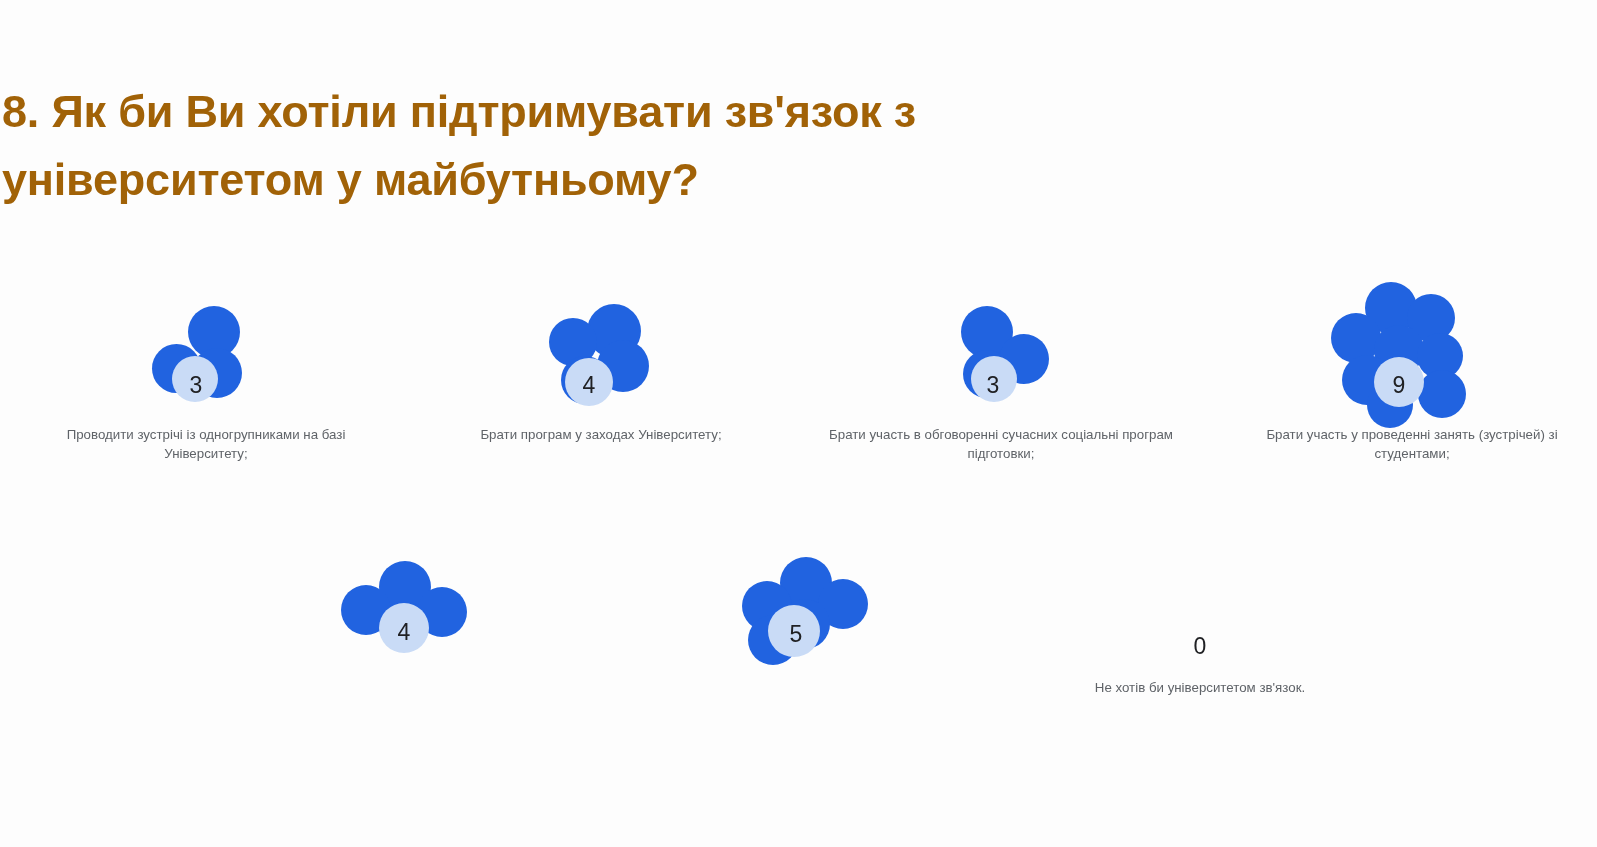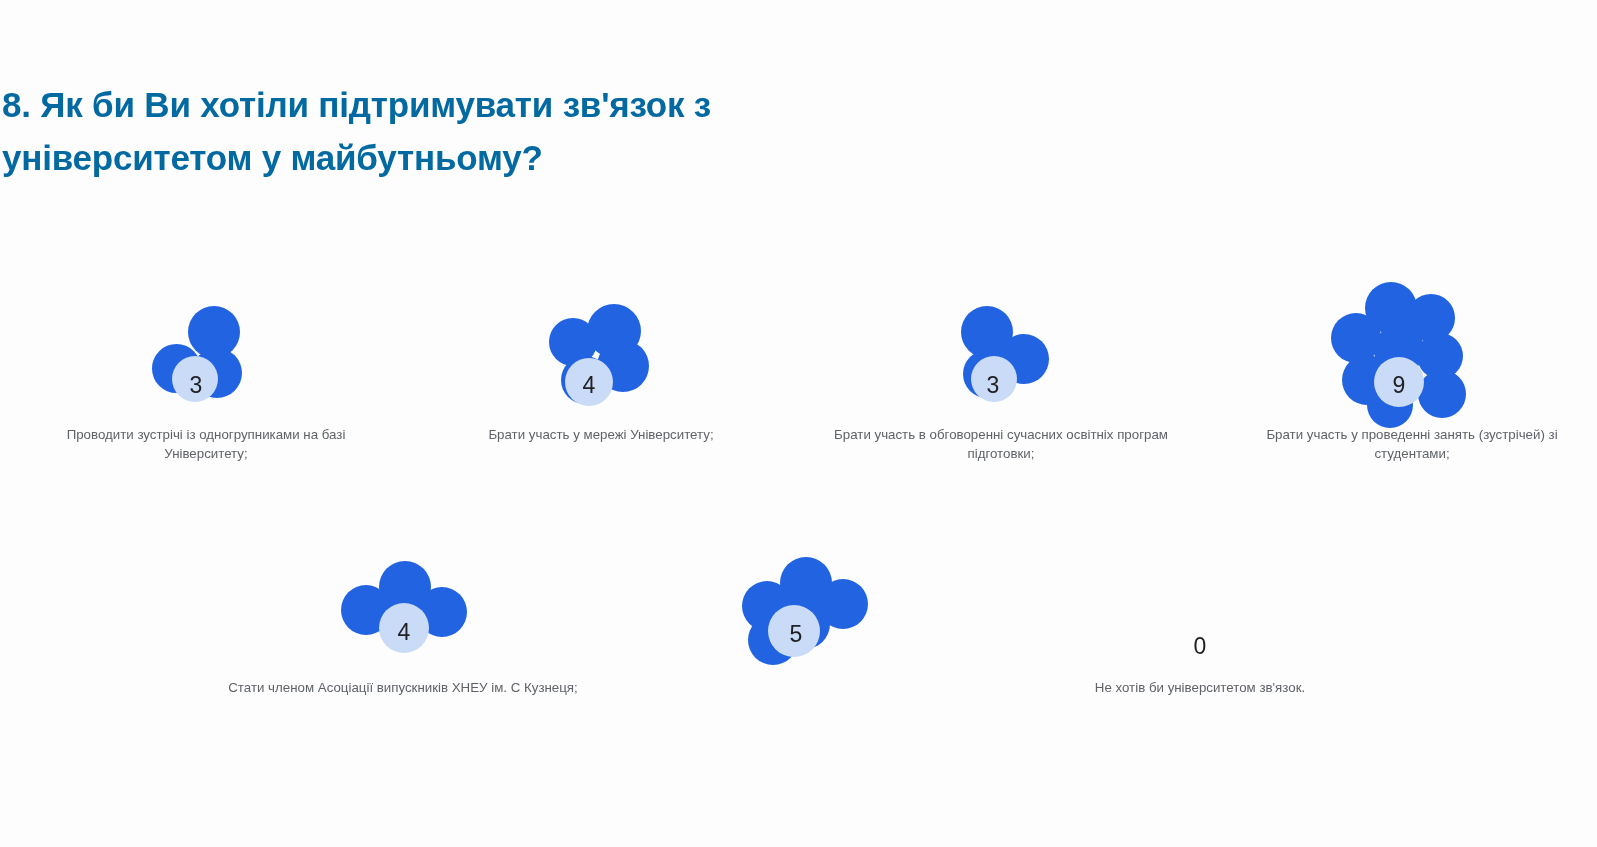--- a/index.html
+++ b/index.html
@@ -15,24 +15,24 @@
     font-family: "Liberation Sans", sans-serif;
     position: relative;
   }
 
   
   #question-title {
     position: absolute;
     left: 2px;
     top: 78px;
     width: 1300px;
-    font-size: 35px;
+    font-size: 45px;
     line-height: 1.52;
     font-weight: 700;
-    color: #0369a1;
+    color: #a16207;
     letter-spacing: -0.2px;
     white-space: pre-line;
   }
 
   
   #pictogram-chart {
     position: absolute;
     left: 0;
     top: 0;
     width: 1597px;
@@ -111,32 +111,32 @@
 
   <div class="chart-item" style="left:601px; top:300px;">
     <div class="cluster">
       <div class="dot" style="left:196px; top:4px;  width:54px; height:54px;"></div>
       <div class="dot" style="left:158px; top:18px; width:48px; height:48px;"></div>
       <div class="dot" style="left:206px; top:40px; width:52px; height:52px;"></div>
       <div class="dot" style="left:170px; top:56px; width:48px; height:48px;"></div>
       <div class="dot pale" style="left:174px; top:58px; width:48px; height:48px;"></div>
       <div class="cluster-value" style="left:168px; top:74px;">4</div>
     </div>
-    <div class="item-label">Брати участь у мережі Університету;</div>
+    <div class="item-label">Брати програм у заходах Університету;</div>
   </div>
 
   <div class="chart-item" style="left:1001px; top:300px;">
     <div class="cluster">
       <div class="dot" style="left:170px; top:6px;  width:52px; height:52px;"></div>
       <div class="dot" style="left:208px; top:34px; width:50px; height:50px;"></div>
       <div class="dot" style="left:172px; top:50px; width:48px; height:48px;"></div>
       <div class="dot pale" style="left:180px; top:56px; width:46px; height:46px;"></div>
       <div class="cluster-value" style="left:172px; top:74px;">3</div>
     </div>
-    <div class="item-label">Брати участь в обговоренні сучасних освітніх програм
+    <div class="item-label">Брати участь в обговоренні сучасних соціальні програм
 підготовки;</div>
   </div>
 
   <div class="chart-item" style="left:1412px; top:277px;">
     <div class="cluster" style="height:143px;">
       <div class="dot" style="left:163px; top:5px;   width:52px; height:52px;"></div>
       <div class="dot" style="left:205px; top:17px;  width:48px; height:48px;"></div>
       <div class="dot" style="left:129px; top:36px;  width:50px; height:50px;"></div>
       <div class="dot" style="left:172px; top:48px;  width:50px; height:50px;"></div>
       <div class="dot" style="left:215px; top:56px;  width:46px; height:46px;"></div>
@@ -152,21 +152,20 @@
 
   <div class="chart-item" style="left:403px; top:553px;">
     <div class="cluster">
       <div class="dot" style="left:186px; top:8px;  width:52px; height:52px;"></div>
       <div class="dot" style="left:148px; top:32px; width:50px; height:50px;"></div>
       <div class="dot" style="left:224px; top:34px; width:50px; height:50px;"></div>
       <div class="dot" style="left:186px; top:48px; width:50px; height:50px;"></div>
       <div class="dot pale" style="left:186px; top:50px; width:50px; height:50px;"></div>
       <div class="cluster-value" style="left:181px; top:68px;">4</div>
     </div>
-    <div class="item-label">Стати членом Асоціації випускників ХНЕУ ім. С Кузнеця;</div>
   </div>
 
   <div class="chart-item" style="left:806px; top:553px;">
     <div class="cluster">
       <div class="dot" style="left:184px; top:4px;  width:52px; height:52px;"></div>
       <div class="dot" style="left:146px; top:28px; width:50px; height:50px;"></div>
       <div class="dot" style="left:222px; top:26px; width:50px; height:50px;"></div>
       <div class="dot" style="left:184px; top:46px; width:50px; height:50px;"></div>
       <div class="dot" style="left:152px; top:62px; width:50px; height:50px;"></div>
       <div class="dot pale" style="left:172px; top:52px; width:52px; height:52px;"></div>

